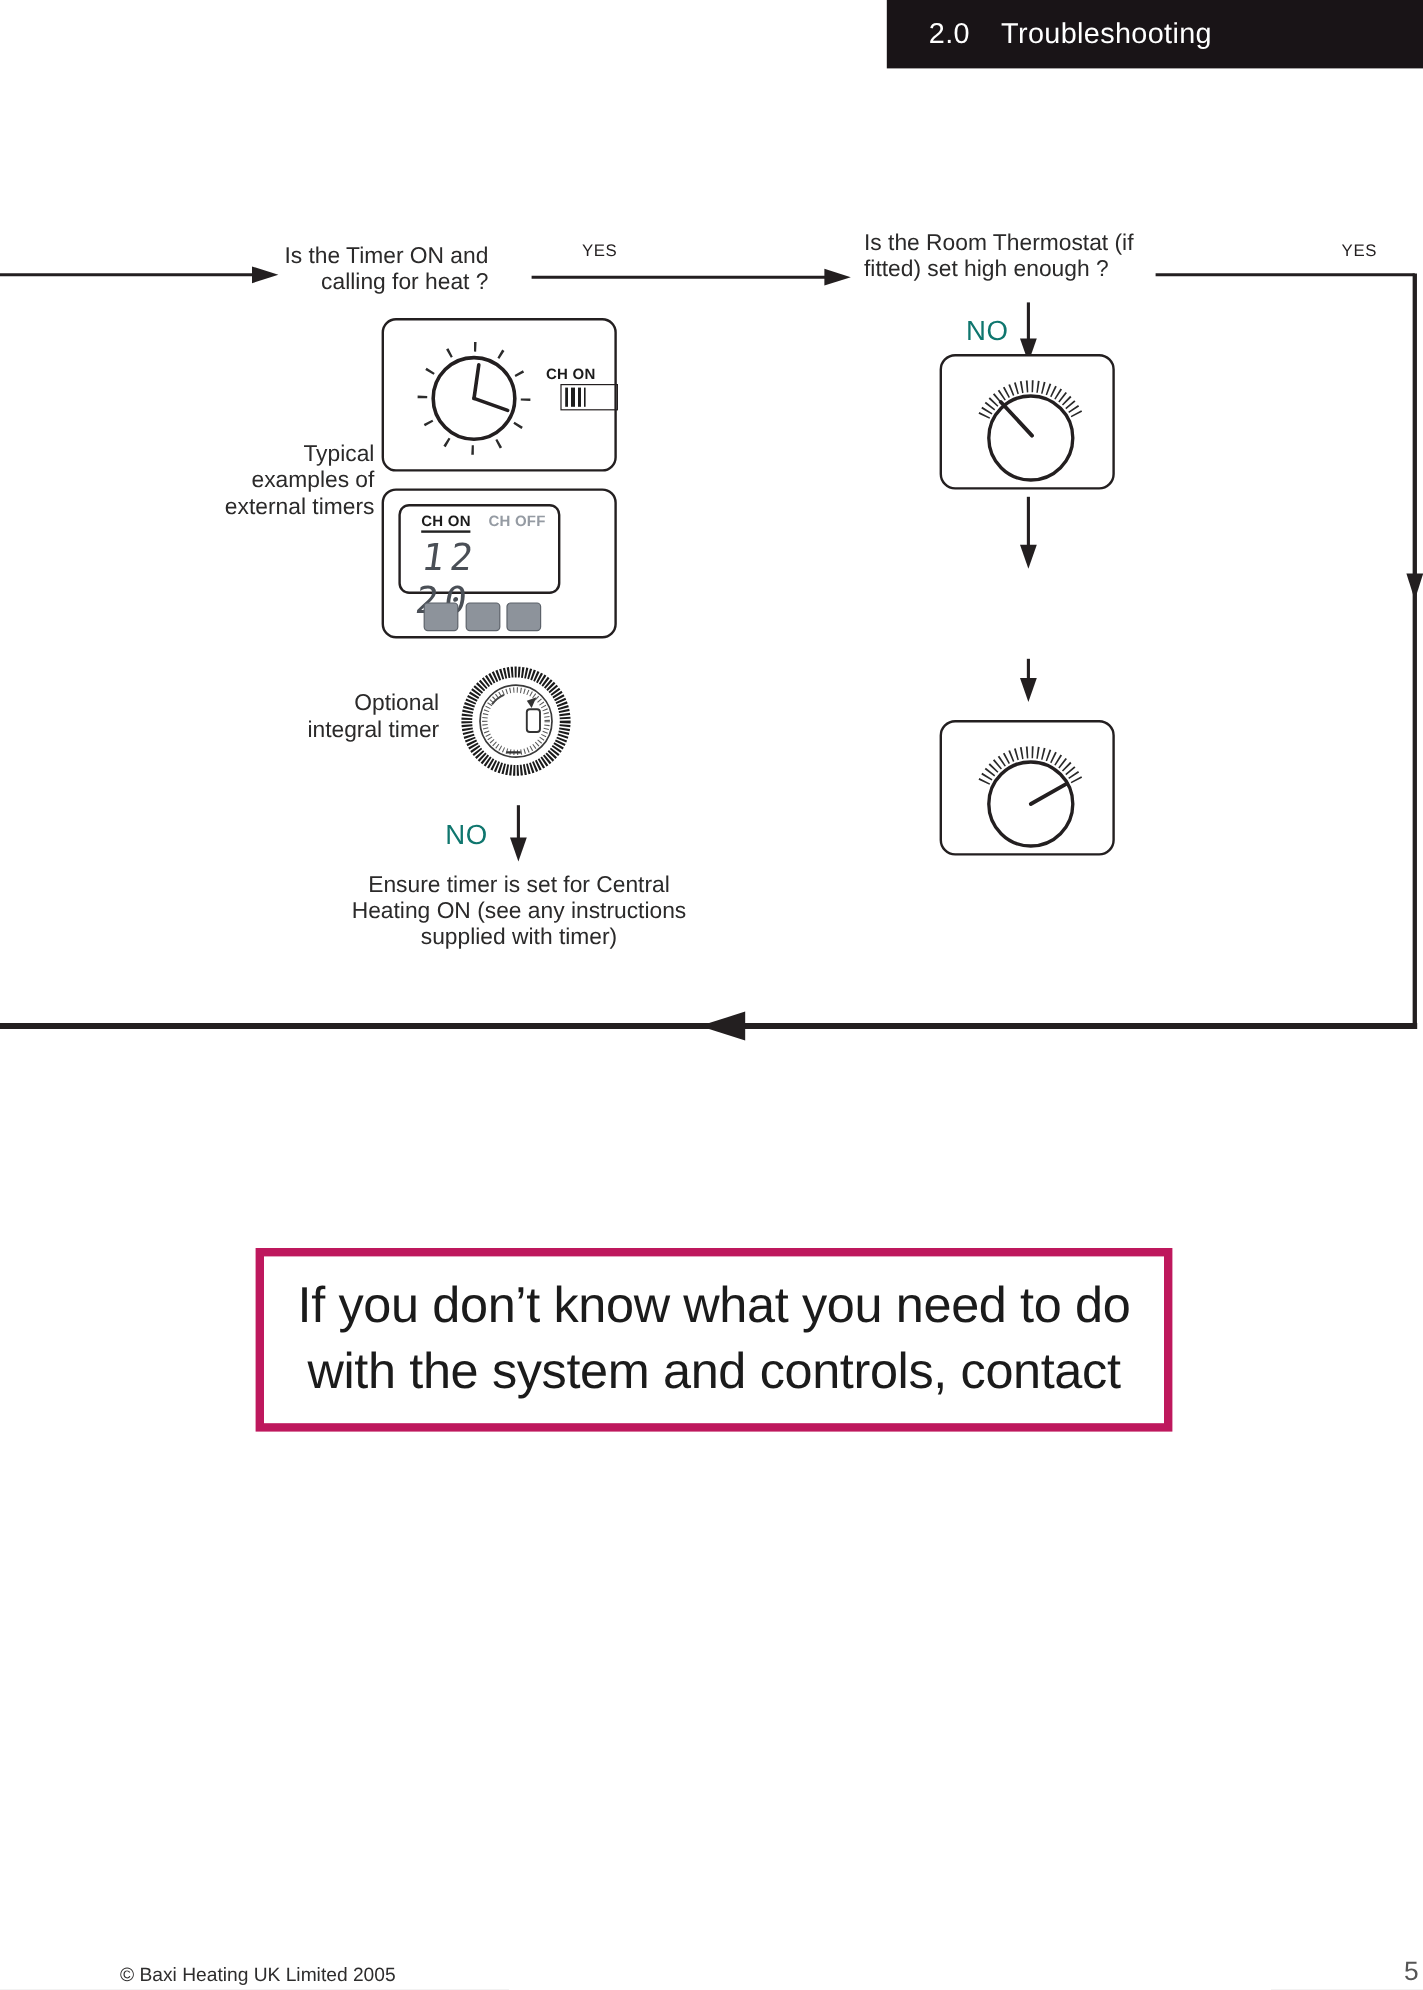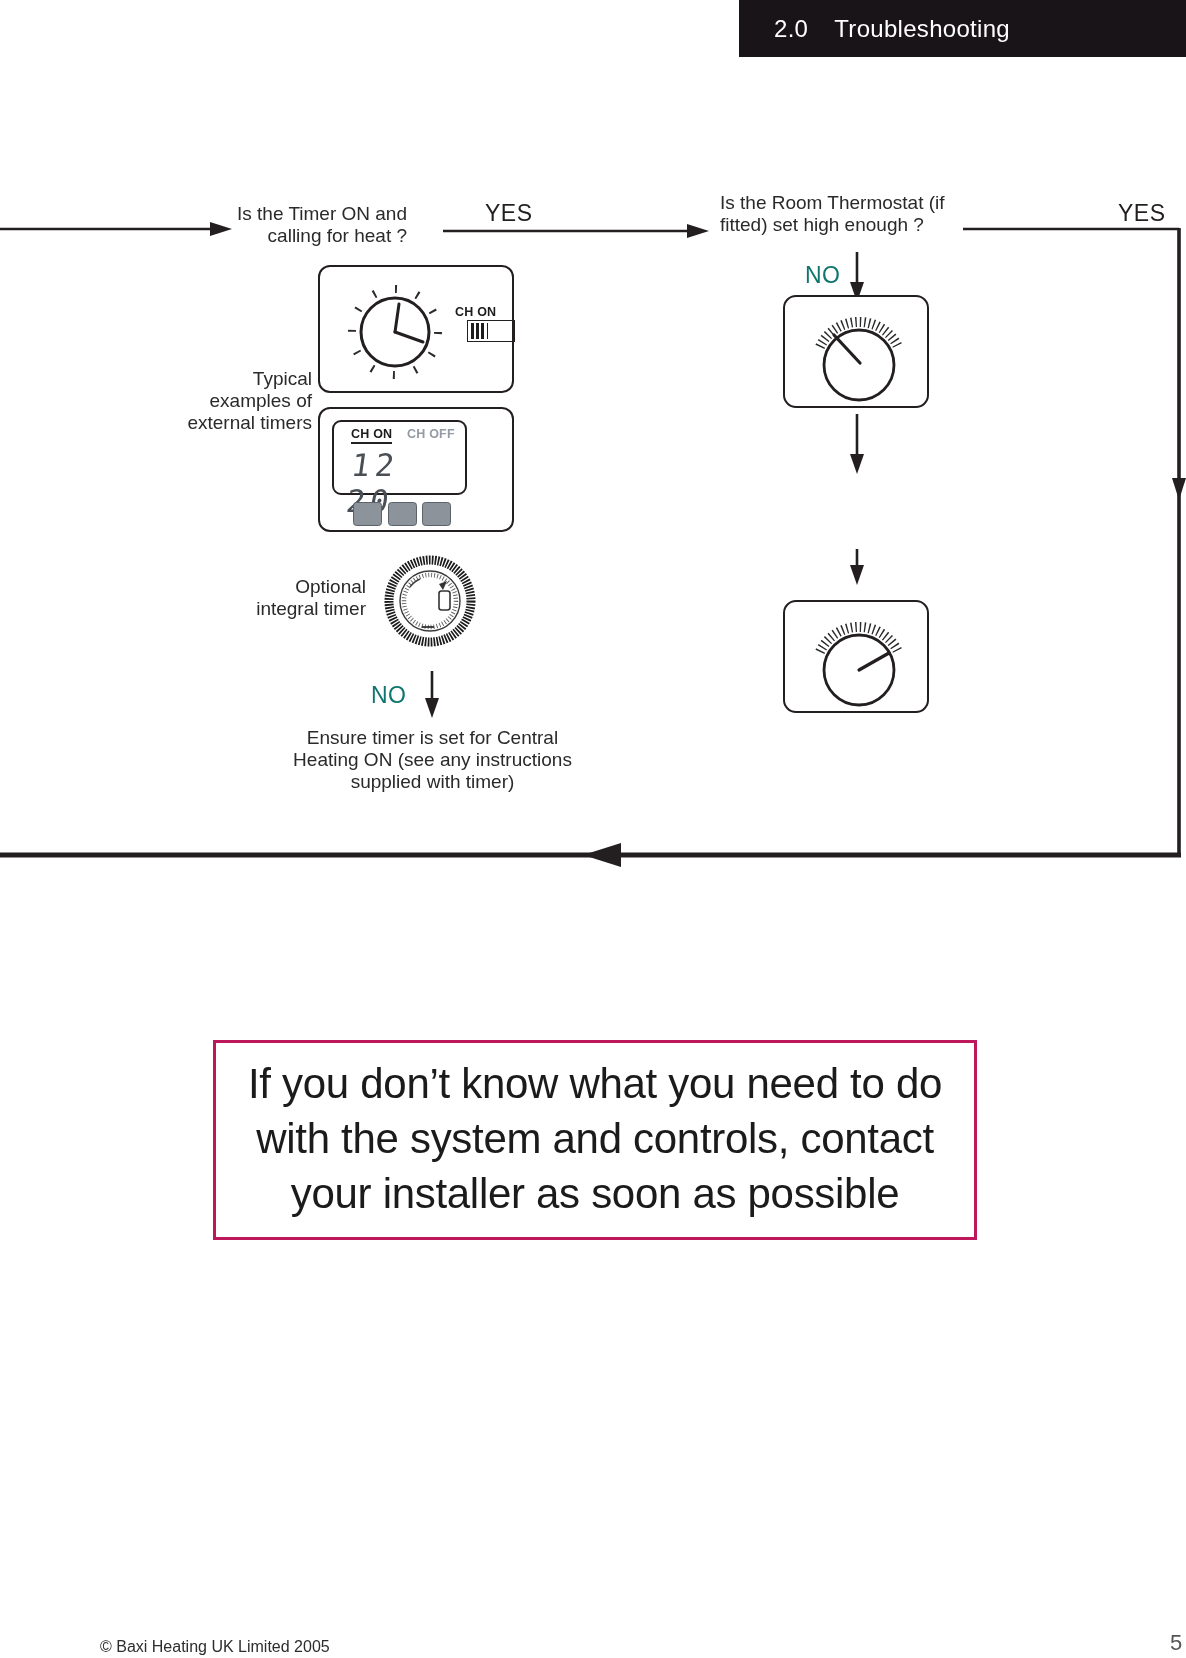--- a/index.html
+++ b/index.html
@@ -3,30 +3,30 @@
 <meta charset="utf-8">
 <style>
   html,body{margin:0;padding:0;background:#e8e8e8;}
   .page{position:relative;width:1186px;height:1658px;background:#ffffff;
         font-family:"Liberation Sans",sans-serif;color:#231f20;overflow:hidden;margin:0 auto;}
   .abs{position:absolute;}
   .ft{font-size:19px;line-height:22px;color:#2b2a2a;}
   .ln{white-space:nowrap;}
   .ctr{text-align:center;}
   .rt{text-align:right;}
-  .yes{font-size:23px;letter-spacing:.5px;color:#231f20;}
+  .yes{font-size:14px;letter-spacing:.5px;color:#231f20;}
   .no{font-size:23px;letter-spacing:.5px;color:#0f766e;text-align:right;}
   .box{border:2.4px solid #231f20;border-radius:12px;background:#fff;box-sizing:border-box;}
   .hdr{background:#191417;color:#ffffff;display:flex;align-items:center;}
   .hdr span{font-size:24px;letter-spacing:.3px;}
   .chon{font-size:12.5px;font-weight:bold;letter-spacing:.2px;color:#1b1b1b;}
   .seg{font-family:"DejaVu Sans Mono",monospace;font-size:31px;color:#4a4f56;
        letter-spacing:5px;transform:skewX(-8deg);}
   .btn{position:absolute;width:27px;height:22px;background:#8d939b;border:1px solid #5c626a;border-radius:3.5px;}
-  .notice{border:3px solid #be185d;background:#fff;box-sizing:border-box;padding:13px 0 16px 0;}
+  .notice{border:7px solid #be185d;background:#fff;box-sizing:border-box;padding:13px 0 16px 0;}
   .notice div{font-size:42px;line-height:55px;color:#1b1b1b;letter-spacing:-.3px;}
   .foot{font-size:16px;color:#2e2d2d;}
   .pgnum{font-size:22px;color:#555;}
 </style>
 </head>
 <body>
 
 <div class="page">
 
   <div class="abs hdr" style="left:739px;top:0;width:447px;height:57px;">
@@ -143,19 +143,18 @@
     <svg width="146" height="113" viewBox="0 0 146 113">
       <path d="M35,49.8 A43,43 0 0 1 113,49.8" fill="none" stroke="#2a2a2a" stroke-width="10" stroke-dasharray="1.4 3.1"></path>
       <circle cx="74" cy="68" r="35" fill="none" stroke="#231f20" stroke-width="2.8"></circle>
       <line x1="74" y1="68" x2="104" y2="51" stroke="#231f20" stroke-width="3.2" stroke-linecap="round"></line>
     </svg>
   </div>
 
   <div class="abs notice ctr" style="left:213px;top:1040px;width:764px;">
     <div class="ln">If you don’t know what you need to do</div>
     <div class="ln">with the system and controls, contact</div>
-    <div class="ln">your installer as soon as possible</div>
   </div>
 
   <div class="abs foot" style="left:100px;top:1638px;">© Baxi Heating UK Limited 2005</div>
   <div class="abs pgnum" style="left:1170px;top:1630px;">5</div>
 
 </div>
 
 </body></html>

